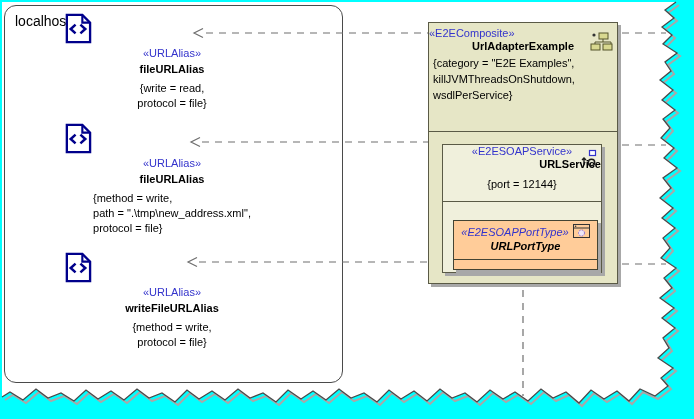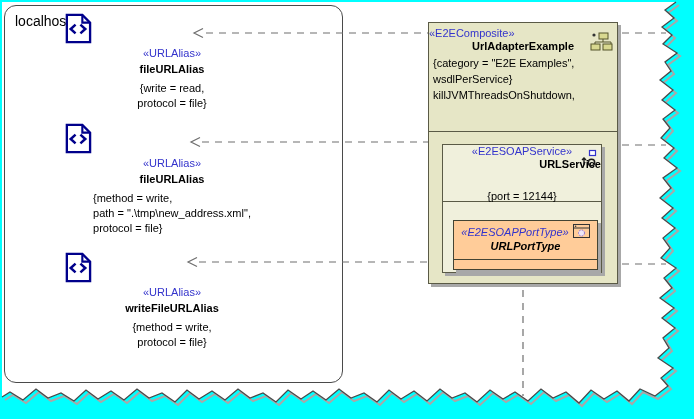--- a/index.html
+++ b/index.html
@@ -43,21 +43,21 @@
   .composite .chead{position:relative;height:105px;border-bottom:1px solid var(--box-border);}
   .chead .stereo{margin-top:4px;}
   .ctags{text-align:left;padding:3px 4px 0 4px;line-height:16px;}
   .corner-icon{position:absolute;right:4px;top:4px;}
 
   .service{position:absolute;left:13px;top:121px;width:160px;height:129px;
            background:var(--service-bg);border:1px solid var(--box-border);
            box-shadow:3px 3px 0 #A8A8A8;}
   .service .shead{position:relative;height:57px;border-bottom:1px solid var(--box-border);}
   .shead .stereo{}
-  .shead .tagline{margin-top:20px;text-align:center;}
+  .shead .tagline{margin-top:8px;text-align:center;}
 
   .porttype{position:absolute;left:10px;top:75px;width:145px;height:50px;
             background:var(--porttype-bg);border:1px solid #444433;
             box-shadow:3px 3px 0 #A8A8A8;font-style:italic;}
   .pt-strow{display:flex;justify-content:center;align-items:center;gap:4px;margin-top:3px;}
   .pt-line{position:absolute;left:0;right:0;top:38px;border-top:1px solid #444433;}
 </style>
 </head>
 <body>
 
@@ -137,22 +137,22 @@
       <div>protocol = file}</div>
     </div>
   </div>
 
   <div class="composite">
     <div class="chead">
       <div class="stereo" style="">«E2EComposite»</div>
       <div class="bname" style="text-align:center;">UrlAdapterExample</div>
       <div class="ctags">
         <div>{category = "E2E Examples",</div>
+        <div>killJVMThreadsOnShutdown,</div>
         <div>wsdlPerService}</div>
-        <div>killJVMThreadsOnShutdown,</div>
       </div>
       <span class="corner-icon">
         <svg width="23" height="20" viewBox="0 0 23 20">
           <circle cx="4" cy="4" r="1.6" fill="#333"></circle>
           <rect x="9" y="2" width="9" height="6" fill="#D8D890" stroke="#55552A"></rect>
           <path d="M13,8 V11 M5,14 V11 H21 V14" fill="none" stroke="#55552A"></path>
           <rect x="1" y="13" width="9" height="6" fill="#D8D890" stroke="#55552A"></rect>
           <rect x="13" y="13" width="9" height="6" fill="#D8D890" stroke="#55552A"></rect>
         </svg>
       </span>

